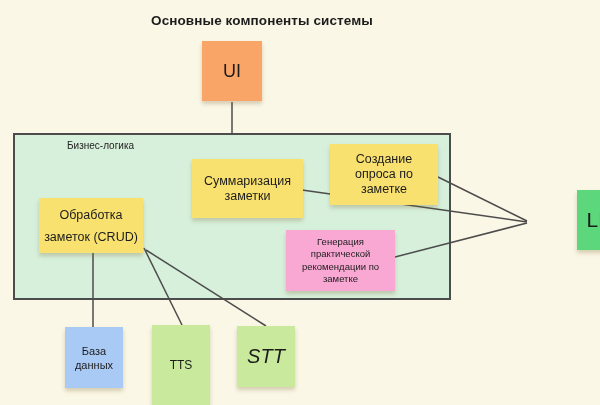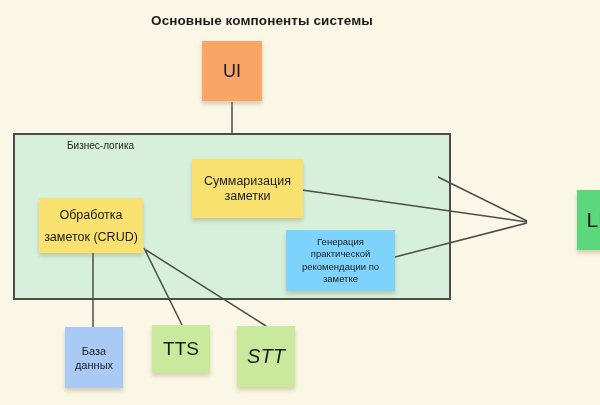--- a/index.html
+++ b/index.html
@@ -78,40 +78,40 @@
     padding: 0 12px;
   }
   .note-crud {
     left: 39px; top: 198px; width: 104px; height: 55px;
     background: #F9E170;
     font-size: 12.5px; line-height: 22px;
     padding: 0 2px;
   }
   .note-recommend {
     left: 286px; top: 230px; width: 109px; height: 61px;
-    background: #7dd3fc;
+    background: #f9a8d4;
     font-size: 9.5px; line-height: 12.5px;
     padding: 0 4px;
   }
   .note-llm {
     left: 530px; top: 190px; width: 60px; height: 60px;
     background: #5CD77B;
     font-size: 21px;
     margin-left: 47px;
   }
   .note-db {
     left: 65px; top: 327px; width: 58px; height: 61px;
     background: #AACAF6;
     font-size: 11px; line-height: 14px;
     padding: 18px 2px;
   }
   .note-tts {
-    left: 152px; top: 325px; width: 58px; height: 48px;
+    left: 152px; top: 325px; width: 58px; height: 80px;
     background: #C9EA9D;
-    font-size: 19px;
+    font-size: 12px;
   }
   .note-stt {
     left: 237px; top: 326px; width: 58px; height: 61px;
     background: #C9EA9D;
     font-size: 20px;
     font-style: italic;
   }
 </style>
 </head>
 <body>
@@ -135,20 +135,23 @@
   </svg>
 
   <div class="note note-ui">
     <span>UI</span>
   </div>
 
   <div class="note note-summarize">
     <span>Суммаризация заметки</span>
   </div>
 
+  <div class="note note-survey">
+    <span>Создание опроса по заметке</span>
+  </div>
 
   <div class="note note-crud">
     <span>Обработка заметок (CRUD)</span>
   </div>
 
   <div class="note note-recommend">
     <span>Генерация практической рекомендации по заметке</span>
   </div>
 
   <div class="note note-llm">

